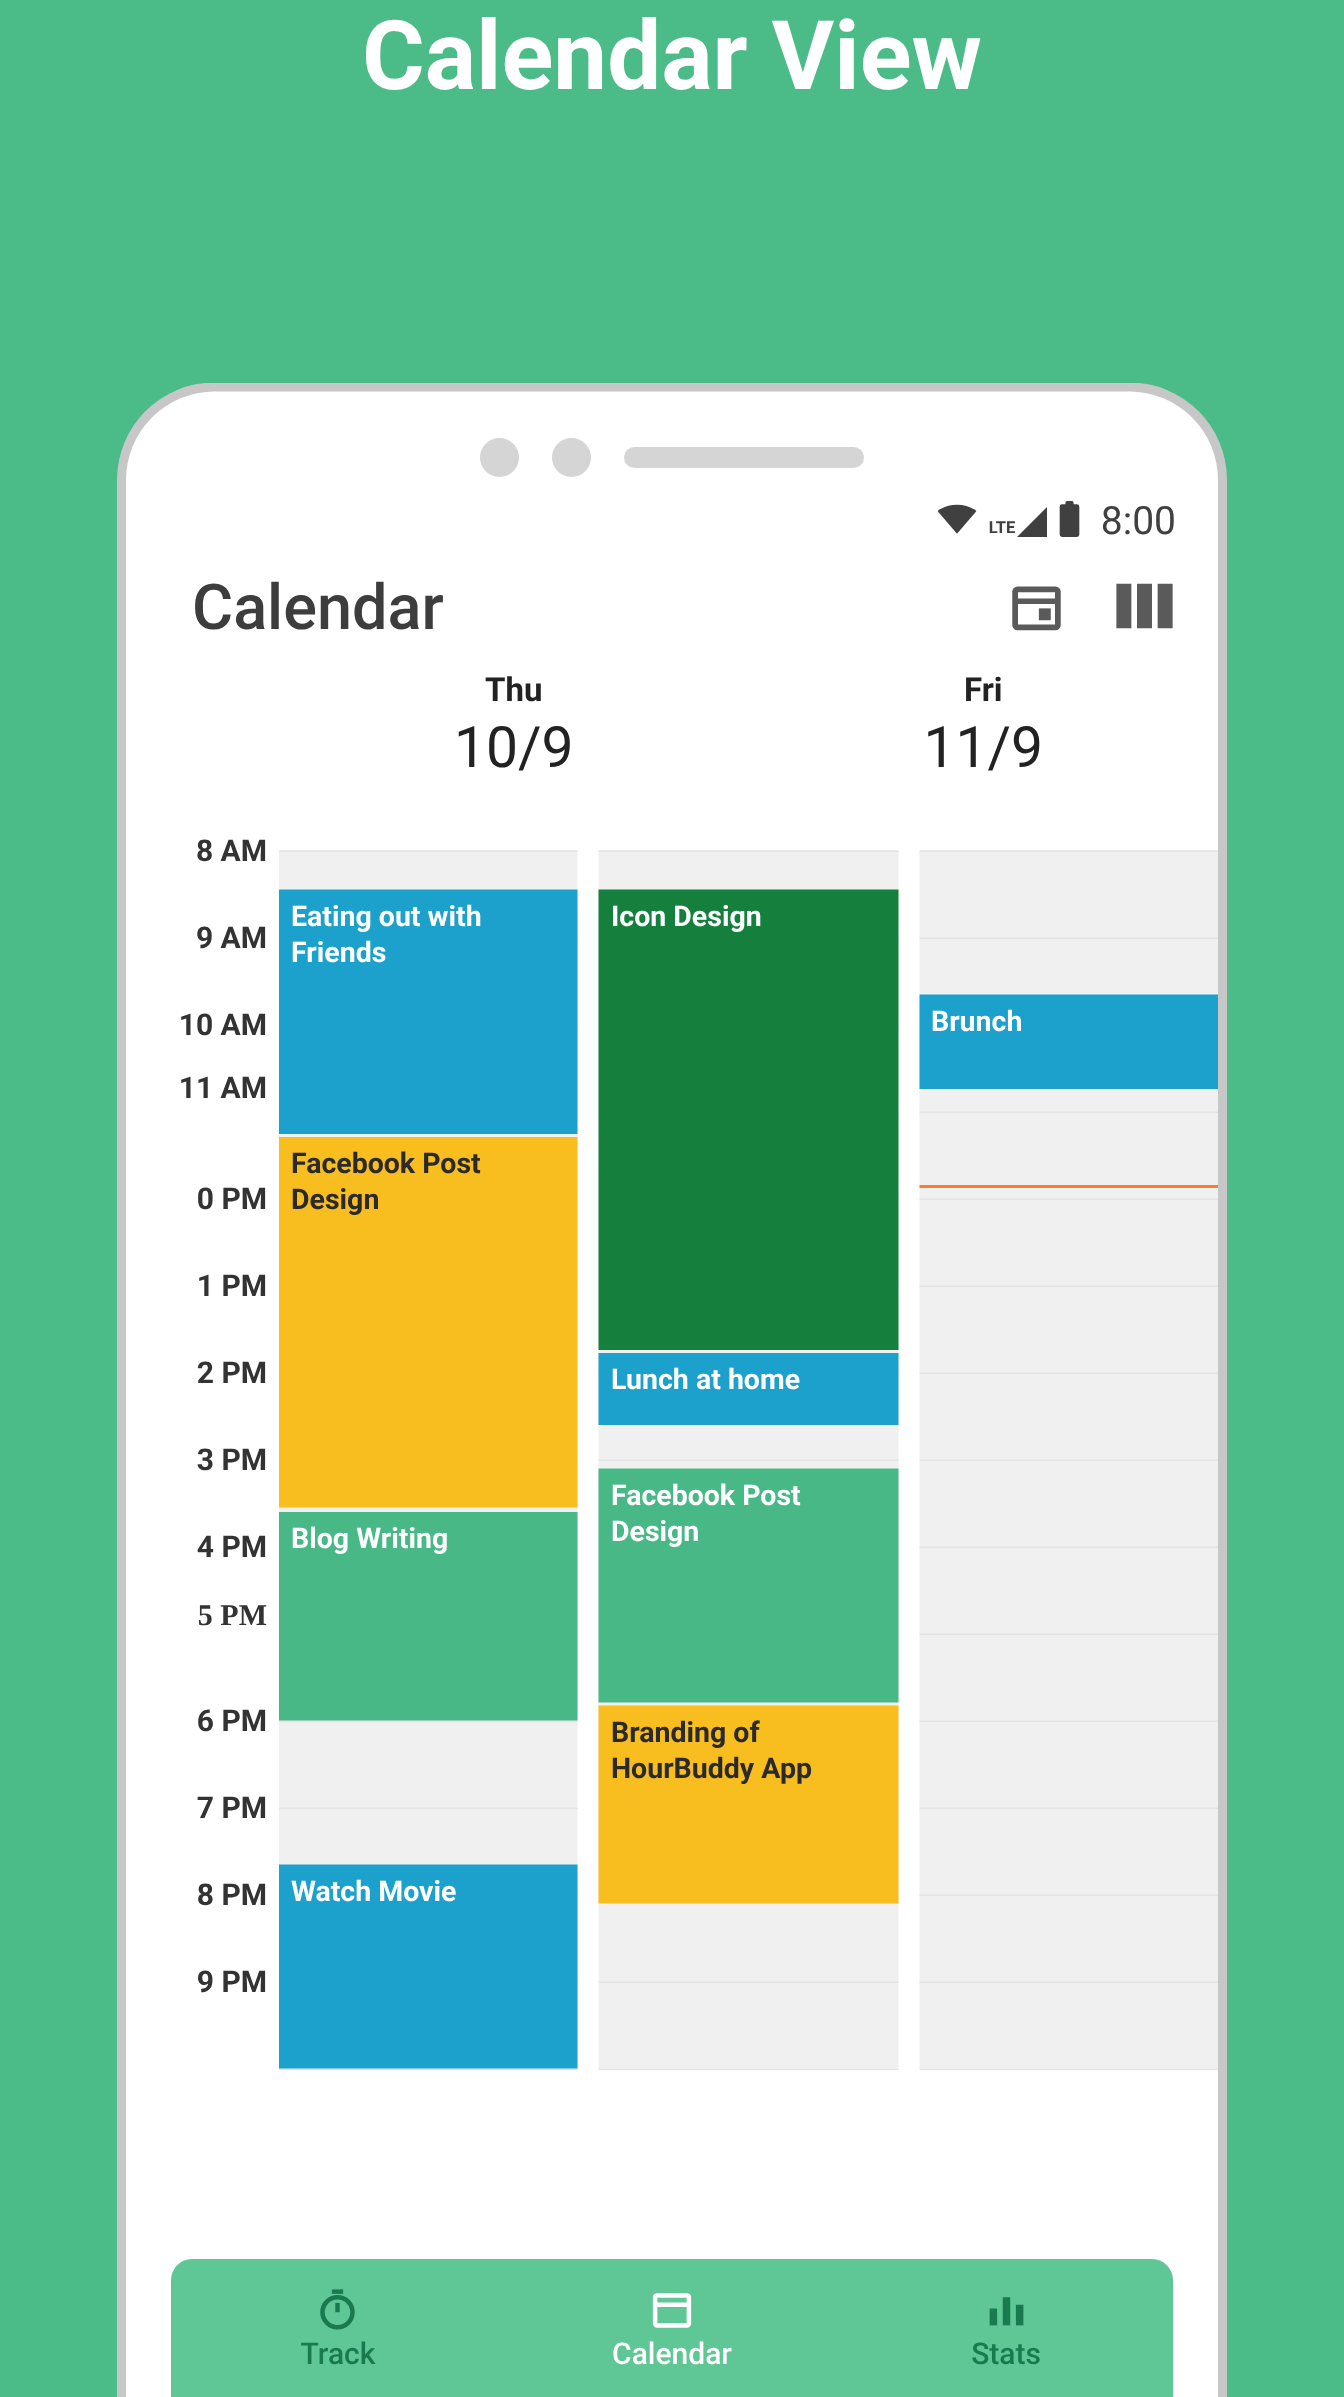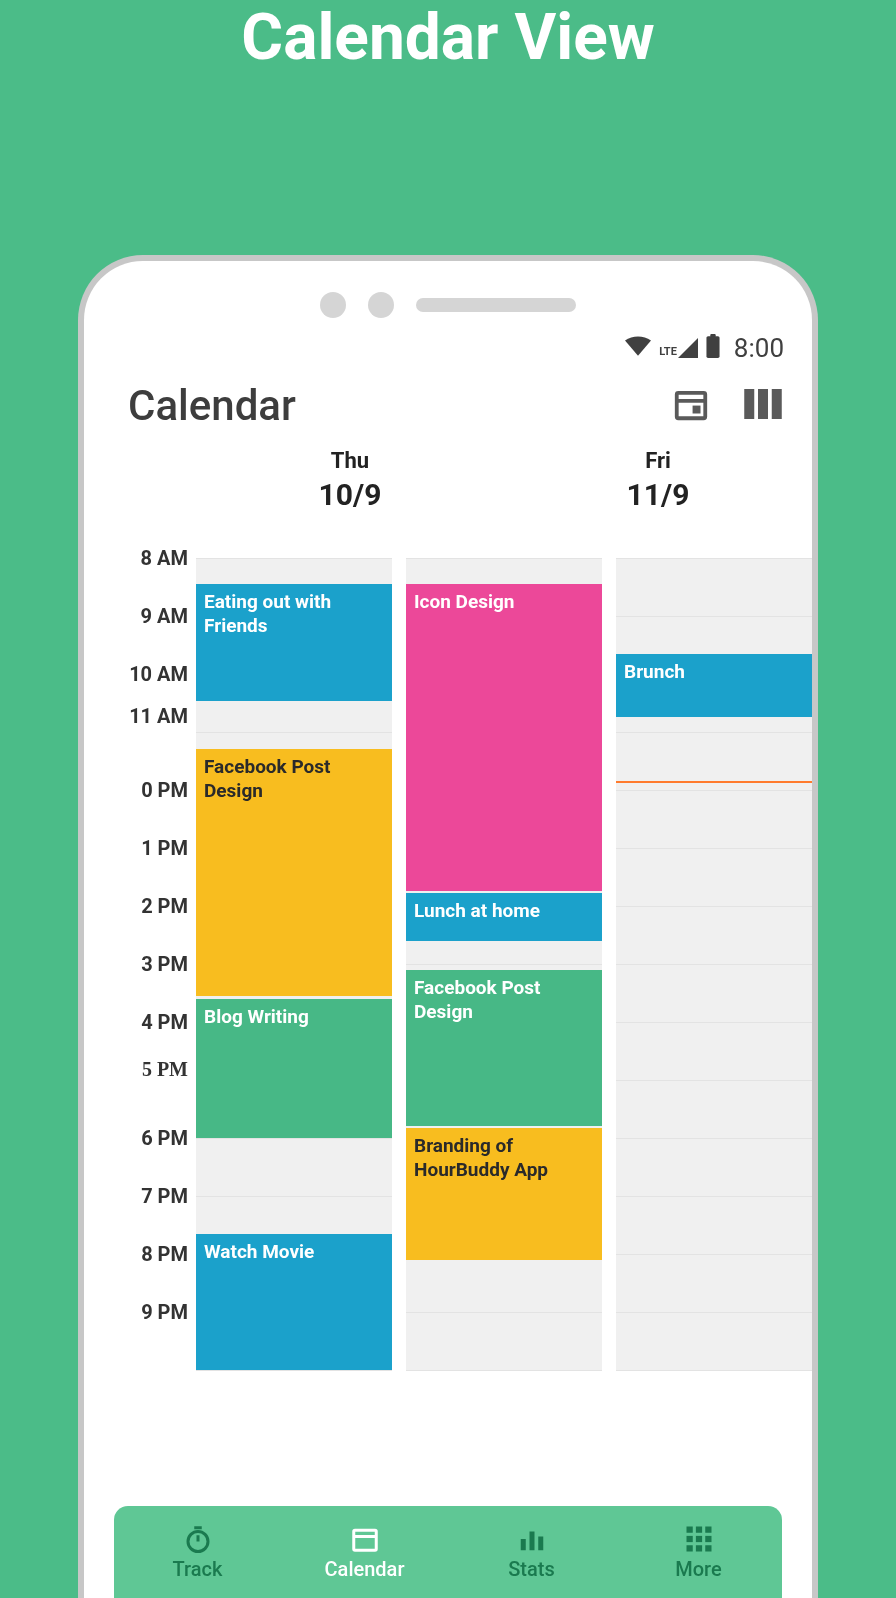--- a/index.html
+++ b/index.html
@@ -51,33 +51,33 @@
 .header-row {
   display: flex;
   align-items: center;
   justify-content: space-between;
   padding: 12px 30px 18px 44px;
 }
 .header-title { font-size: 42px; font-weight: 500; color: #3d3d3d; }
 .header-icons { display: flex; gap: 34px; align-items: center; color: #5a5a5a; }
 .calendar-body {
   position: relative;
-  padding-left: 28px;
+  padding-left: 18px;
 }
 .day-headers {
   display: flex;
   margin-left: 84px;
   padding-bottom: 6px;
 }
 .day-col-head {
   flex: 1;
   text-align: center;
 }
 .day-name { font-size: 22px; font-weight: 700; color: #222; }
-.day-date { font-size: 30px; font-weight: 700; color: #222; margin-top: 4px; }
+.day-date { font-size: 38px; font-weight: 400; color: #222; margin-top: 4px; }
 .day-col-head.today .day-name,
 .day-col-head.today .day-date { color: #38b57f; }
 .grid-wrap {
   display: flex;
   position: relative;
   margin-top: 40px;
 }
 .hour-labels {
   width: 84px;
   position: relative;
@@ -120,21 +120,21 @@
   padding: 6px 8px;
   font-size: 19px;
   font-weight: 700;
   line-height: 1.25;
   overflow: hidden;
   z-index: 2;
 }
 .c-blue   { background: #1ba1cb; color: #fff; }
 .c-yellow { background: #f8bd1f; color: #2a2a2a; }
 .c-green  { background: #47b886; color: #fff; }
-.c-orange { background: #ec4899; color: #fff; }
+.c-orange { background: #15803d; color: #fff; }
 .bottom-nav {
   position: absolute;
   left: 30px; right: 30px; bottom: 0;
   height: 92px;
   background: #5fc795;
   border-radius: 14px 14px 0 0;
   display: flex;
 }
 .nav-item {
   flex: 1;
@@ -251,21 +251,21 @@
             <div class="grid-line" style="top: 290px;"></div>
             <div class="grid-line" style="top: 348px;"></div>
             <div class="grid-line" style="top: 406px;"></div>
             <div class="grid-line" style="top: 464px;"></div>
             <div class="grid-line" style="top: 522px;"></div>
             <div class="grid-line" style="top: 580px;"></div>
             <div class="grid-line" style="top: 638px;"></div>
             <div class="grid-line" style="top: 696px;"></div>
             <div class="grid-line" style="top: 754px;"></div>
             <div class="grid-line" style="top: 812px;"></div>
-            <div class="event c-blue" style="top: 26.1px; height: 117px;">Eating out with Friends</div>
+            <div class="event c-blue" style="top: 26.1px; height: 163px;">Eating out with Friends</div>
             <div class="event c-yellow" style="top: 191.4px; height: 246.5px;">Facebook Post Design</div>
             <div class="event c-green" style="top: 440.8px; height: 139px;">Blog Writing</div>
             <div class="event c-blue" style="top: 675.7px; height: 136.3px;">Watch Movie</div>
           </div>
           <div class="day-column">
             <div class="grid-line" style="top: 0px;"></div>
             <div class="grid-line" style="top: 58px;"></div>
             <div class="grid-line" style="top: 116px;"></div>
             <div class="grid-line" style="top: 174px;"></div>
             <div class="grid-line" style="top: 232px;"></div>
@@ -330,30 +330,14 @@
       <div class="nav-item">
         <div class="nav-icon-box">
           <svg width="30" height="30" viewBox="0 0 24 24" fill="currentColor">
             <rect x="3" y="12" width="4" height="9"></rect>
             <rect x="10" y="6" width="4" height="15"></rect>
             <rect x="17" y="10" width="4" height="11"></rect>
           </svg>
         </div>
         <div>Stats</div>
       </div>
-      <div class="nav-item">
-        <div class="nav-icon-box">
-          <svg width="30" height="30" viewBox="0 0 24 24" fill="currentColor">
-            <rect x="2" y="2" width="5" height="5"></rect>
-            <rect x="9.5" y="2" width="5" height="5"></rect>
-            <rect x="17" y="2" width="5" height="5"></rect>
-            <rect x="2" y="9.5" width="5" height="5"></rect>
-            <rect x="9.5" y="9.5" width="5" height="5"></rect>
-            <rect x="17" y="9.5" width="5" height="5"></rect>
-            <rect x="2" y="17" width="5" height="5"></rect>
-            <rect x="9.5" y="17" width="5" height="5"></rect>
-            <rect x="17" y="17" width="5" height="5"></rect>
-          </svg>
-        </div>
-        <div>More</div>
-      </div>
     </div>
 </div>
 
 </body></html>

